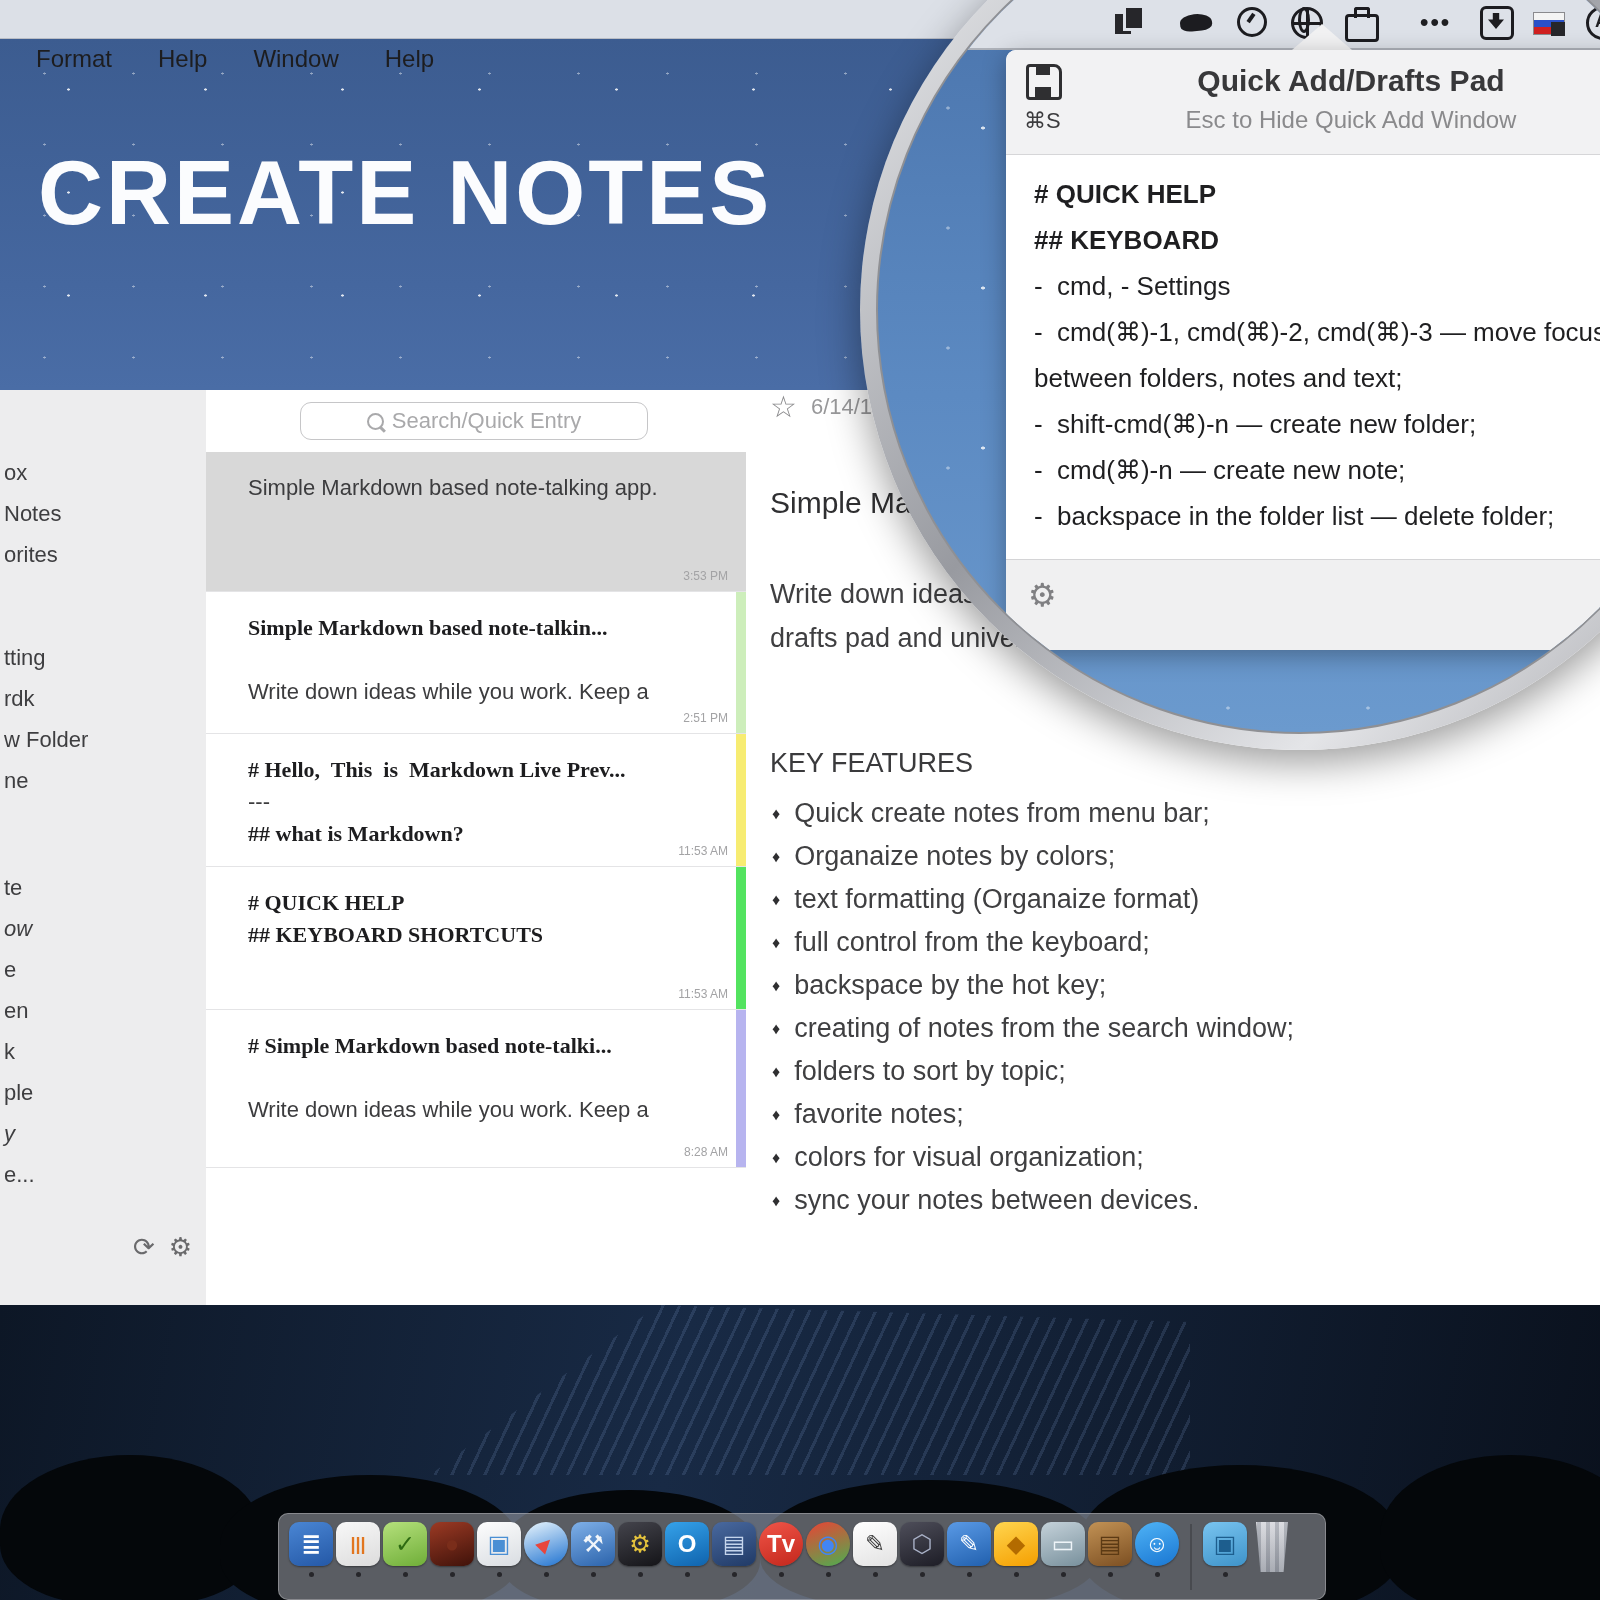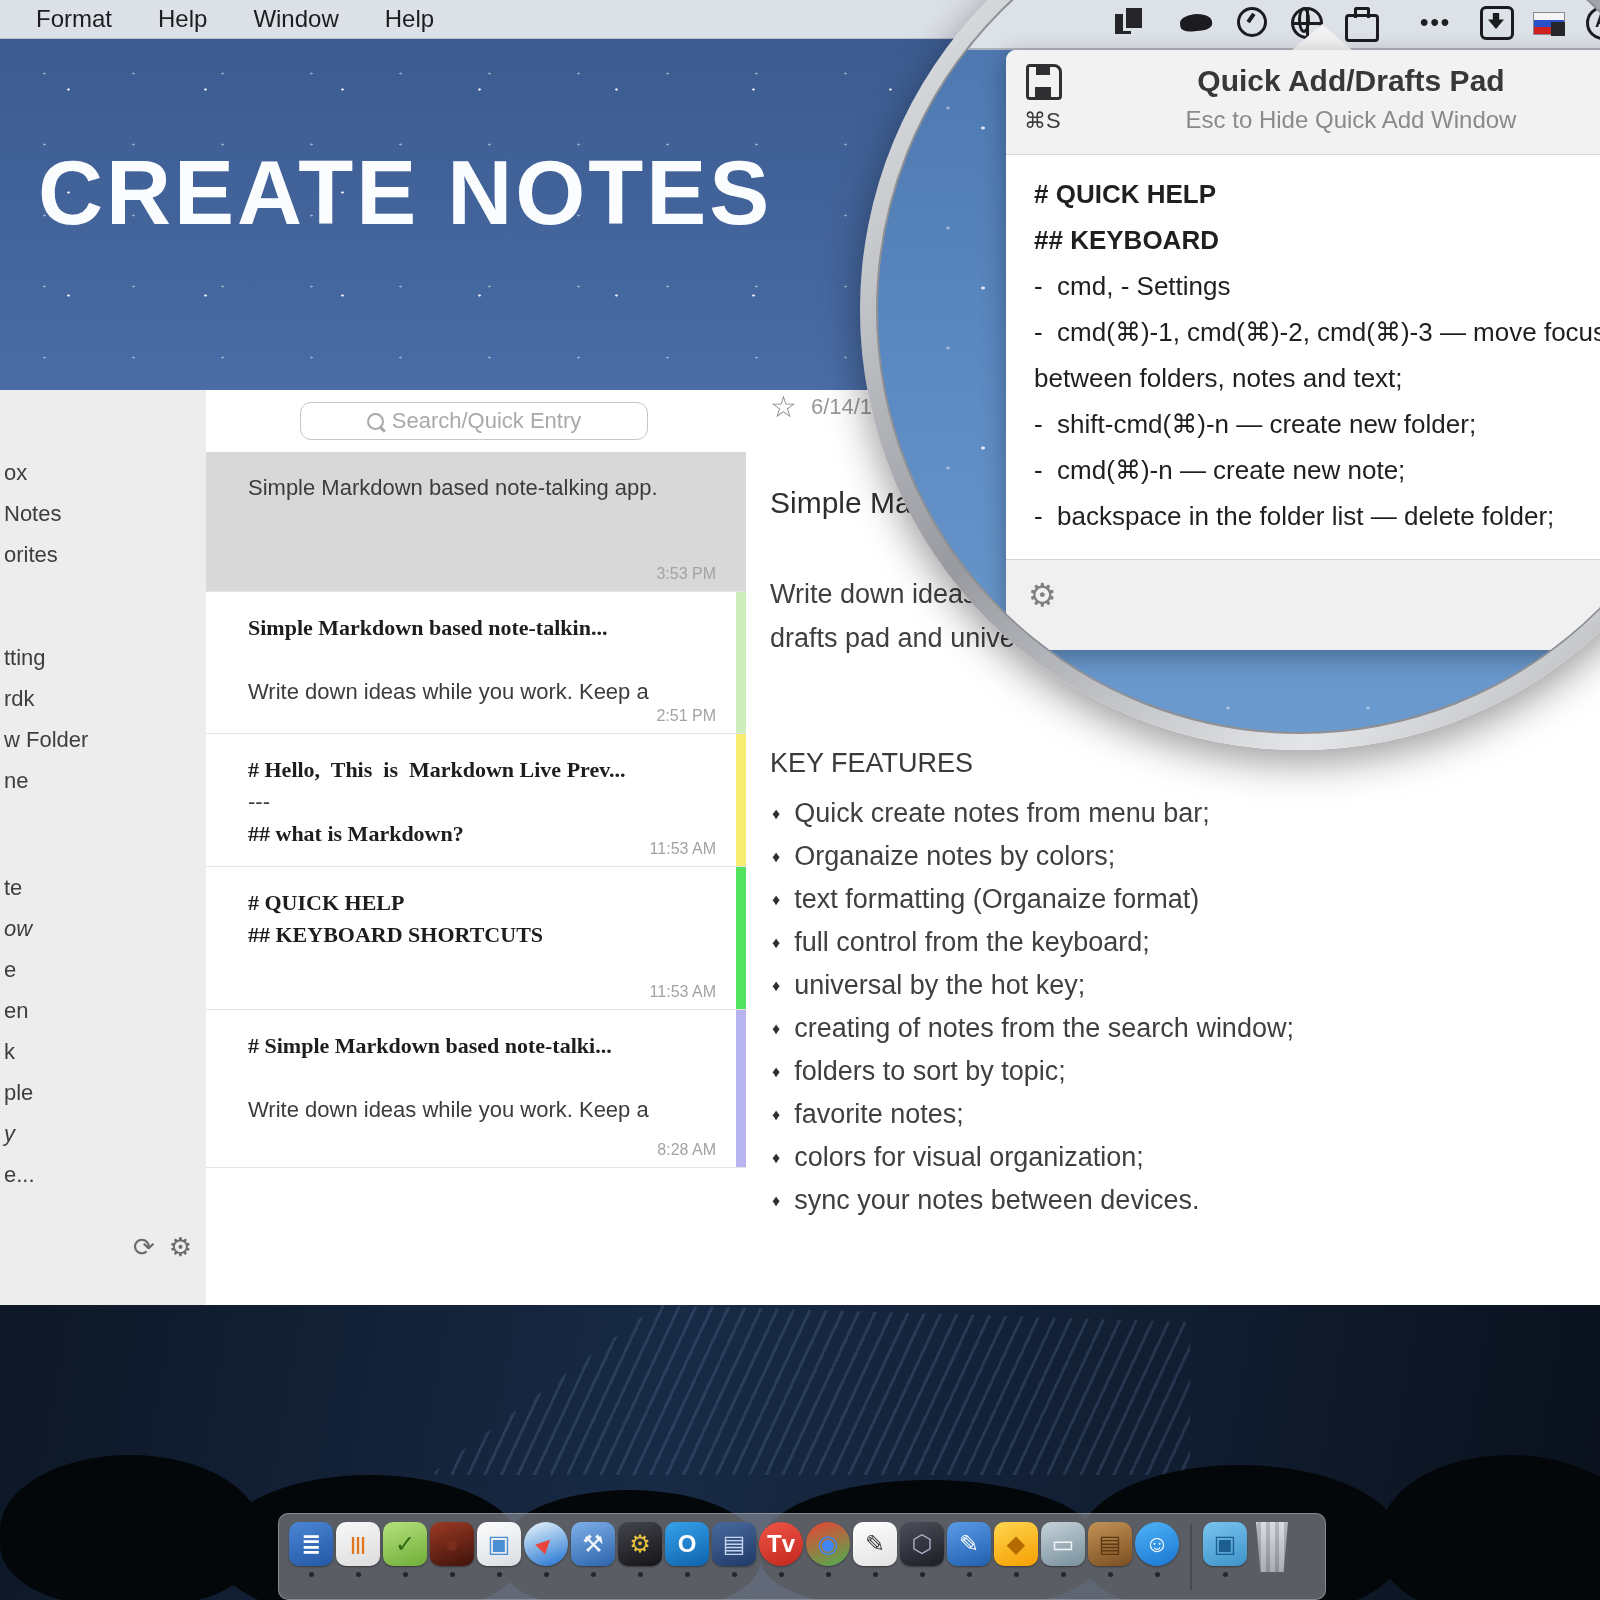--- a/index.html
+++ b/index.html
@@ -4,21 +4,21 @@
 <style>
   html,body{margin:0;padding:0;background:#000;}
   #stage{position:relative;width:1600px;height:1600px;overflow:hidden;
          font-family:"Liberation Sans","DejaVu Sans",sans-serif;
          -webkit-font-smoothing:antialiased;}
   .abs{position:absolute;}
 
   
   #menubar{left:0;top:0;width:1600px;height:38px;background:#dce0e7;
            border-bottom:1px solid #b9bdc5;z-index:2;}
-  #menu-left{display:flex;gap:46px;padding-left:36px;align-items:center;height:38px;}
+  #menu-left{display:flex;gap:46px;padding-left:36px;align-items:center;height:38px;margin-top:40px;}
   .menu-item{font-size:24px;color:#1d1d1f;font-weight:500;white-space:nowrap;}
 
   
   #hero{left:0;top:38px;width:1600px;height:352px;
         background-image:
           radial-gradient(rgba(255,255,255,.85) 1.1px, transparent 1.8px),
           radial-gradient(rgba(255,255,255,.45) 1px, transparent 1.6px),
           linear-gradient(180deg,#3c5c90 0%,#45679f 70%,#4a6da6 100%);
         background-size:137px 103px,89px 71px,100% 100%;z-index:1;}
   #hero-title{left:22px;top:104px;font-size:90px;letter-spacing:3px;
@@ -41,21 +41,21 @@
              color:#a9a9ab;font-size:22px;background:#fff;}
   .lens{width:13px;height:13px;border:2.5px solid #a9a9ab;border-radius:50%;position:relative;flex:none;}
   .lens::after{content:"";position:absolute;width:2.5px;height:7px;background:#a9a9ab;
                left:12px;top:11px;transform:rotate(-45deg);}
   #notes-list{position:absolute;left:0;top:62px;width:540px;}
   .note{position:relative;border-bottom:1px solid #e4e4e6;padding:20px 46px 34px 42px;background:#fff;}
   .note.selected{background:#d8d8d8;}
   .note .nline{font-size:22px;color:#3c3c3e;line-height:32px;margin:0;white-space:pre-wrap;}
   .note .nline.b{font-weight:700;color:#1d1d1f;font-family:Liberation Serif, serif;}
   .note .gap{height:32px;}
-  .note .ntime{position:absolute;right:30px;bottom:8px;font-size:16px;color:#a3a3a5;}
+  .note .ntime{position:absolute;right:18px;bottom:8px;font-size:12px;color:#a3a3a5;}
   .note .stripe{position:absolute;right:0;top:0;bottom:0;width:10px;}
 
   #rightpanel{left:746px;top:390px;width:854px;height:915px;background:#fff;z-index:1;}
   #fav-row{position:absolute;left:24px;top:2px;display:flex;align-items:center;gap:14px;}
   #fav-star{font-size:30px;color:#8a8a8c;line-height:30px;}
   #fav-date{font-size:22px;color:#98989a;}
   #doc-title{position:absolute;left:24px;top:96px;width:800px;font-size:30px;color:#2f2f31;
              font-weight:500;white-space:nowrap;overflow:hidden;}
   #doc-para{position:absolute;left:24px;top:182px;width:760px;font-size:27px;color:#3f3f41;
             line-height:44px;}
@@ -281,21 +281,21 @@
         <li>
           <span class="blt">♦</span>
           <span>text formatting (Organaize format)</span>
         </li>
         <li>
           <span class="blt">♦</span>
           <span>full control from the keyboard;</span>
         </li>
         <li>
           <span class="blt">♦</span>
-          <span>universal by the hot key;</span>
+          <span>backspace by the hot key;</span>
         </li>
         <li>
           <span class="blt">♦</span>
           <span>creating of notes from the search window;</span>
         </li>
         <li>
           <span class="blt">♦</span>
           <span>folders to sort by topic;</span>
         </li>
         <li>

